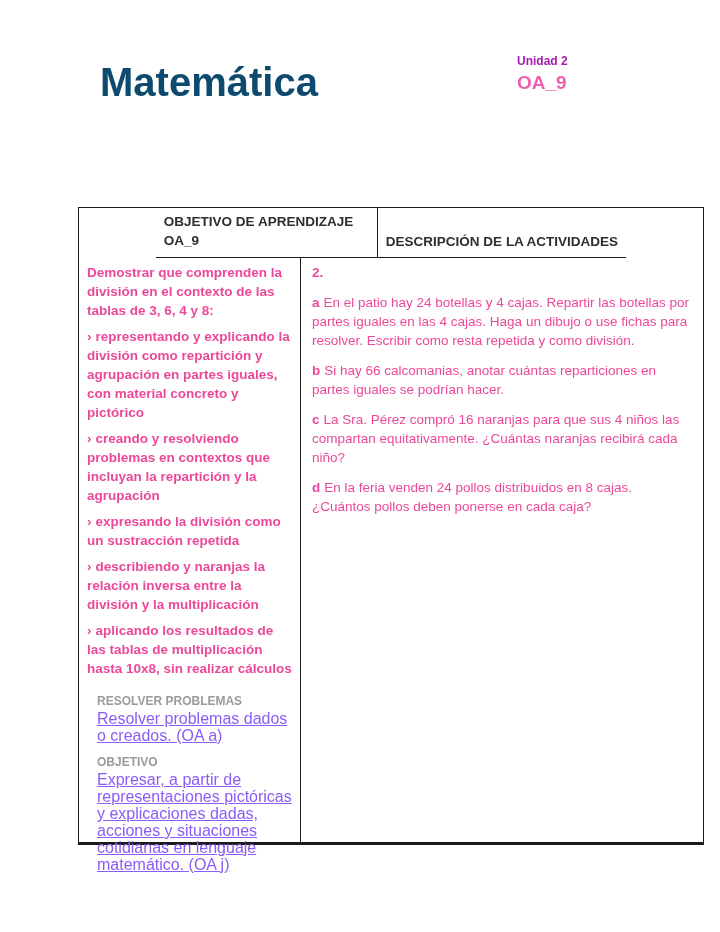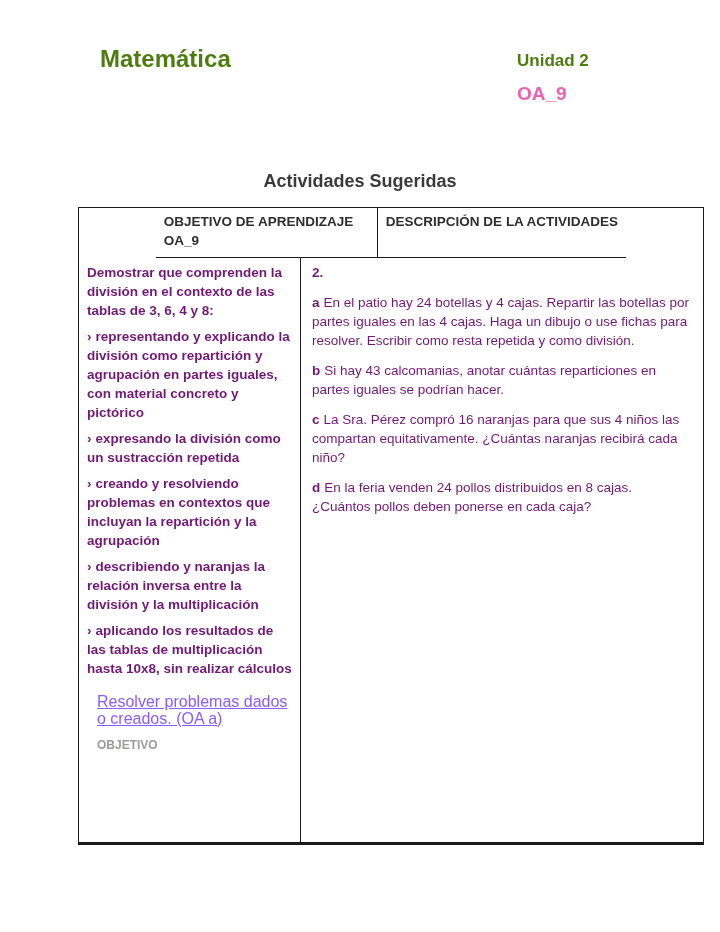--- a/index.html
+++ b/index.html
@@ -7,27 +7,27 @@
     position: relative;
     width: 720px;
     height: 932px;
     background: #ffffff;
     font-family: "Liberation Sans", sans-serif;
     overflow: hidden;
   }
   
   .title-block { position: absolute; left: 100px; top: 42px; }
   .doc-title {
-    font-size: 24px; font-weight: bold; color: #4d7c0f; line-height: 34px;
+    font-size: 40px; font-weight: bold; color: #0c4a6e; line-height: 34px; margin-top: 23px;
   }
   .doc-subtitle {
     font-size: 22px; font-weight: bold; color: #575757; line-height: 26px; margin-top: 2px;
   }
   .unit-block { position: absolute; left: 517px; top: 50px; }
-  .unit-label { font-size: 17px; font-weight: bold; color: #4d7c0f; line-height: 22px; margin-bottom: 11px; }
+  .unit-label { font-size: 12px; font-weight: bold; color: #a21caf; line-height: 22px; }
   .oa-code   { font-size: 19px; font-weight: bold; color: #EE5FAF; line-height: 22px; }
 
   
   .section-heading {
     position: absolute; top: 171px; left: 0; width: 720px;
     text-align: center; font-size: 18px; font-weight: bold; color: #3A3A3A; margin: 0;
   }
 
   
   .activities-table {
@@ -37,28 +37,28 @@
     display: flex; flex-direction: column;
     background: #ffffff;
     align-items: center;
   }
   .thead { display: flex; height: 50px; box-sizing: border-box; border-bottom: 1px solid #1a1a1a; flex: none; }
   .th {
     font-size: 13.5px; font-weight: bold; color: #2E2E2E; line-height: 19px;
     box-sizing: border-box; padding: 4px 8px;
   }
   .th-left  { width: 222px; border-right: 1px solid #1a1a1a; }
-  .th-right { flex: 1; text-align: center; }
+  .th-right { flex: 1; text-align: center; margin-top: 20px; }
 
   .tbody { display: flex; flex: 1; min-height: 0; }
   .td { box-sizing: border-box; }
   .td-left  { width: 222px; border-right: 1px solid #1a1a1a; padding: 5px 8px; }
   .td-right { flex: 1; padding: 5px 11px; }
 
-  .para { margin: 0 0 7px 0; font-size: 13.5px; line-height: 19px; color: #701a75; }
+  .para { margin: 0 0 7px 0; font-size: 13.5px; line-height: 19px; color: #ec4899; }
   .td-left .para { font-weight: bold; }
   .td-right .para { margin-bottom: 11px; }
   .b { font-weight: bold; }
   .bullet-marker { margin-right: 4px; }
   .item-label { font-weight: bold; margin-right: 4px; }
 
   
   .skills { margin: 15px 0 0 10px; }
   .skill-title {
     font-size: 12px; font-weight: bold; color: #9B9B99; line-height: 17px; margin: 0;
@@ -73,54 +73,55 @@
 <div class="page">
 
   <div class="title-block">
     <div class="doc-title">Matemática</div>
   </div>
   <div class="unit-block">
     <div class="unit-label">Unidad 2</div>
     <div class="oa-code">OA_9</div>
   </div>
 
-  <h2 class="section-heading">Actividades Sugeridas</h2>
 
   <div class="activities-table">
 
     <div class="thead">
       <div class="th th-left">
         <div>OBJETIVO DE APRENDIZAJE</div>
         <div>OA_9</div>
       </div>
       <div class="th th-right">DESCRIPCIÓN DE LA ACTIVIDADES</div>
     </div>
 
     <div class="tbody">
 
       <div class="td td-left">
         <p class="para">Demostrar que comprenden la división en el contexto de las tablas de 3, 6, 4 y 8:</p>
 
         <p class="para"><span class="bullet-marker">›</span><span>representando y explicando la división como repartición y agrupación en partes iguales, con material concreto y pictórico</span></p>
+        <p class="para"><span class="bullet-marker">›</span><span>creando y resolviendo problemas en contextos que incluyan la repartición y la agrupación</span></p>
         <p class="para"><span class="bullet-marker">›</span><span>expresando la división como un sustracción repetida</span></p>
-        <p class="para"><span class="bullet-marker">›</span><span>creando y resolviendo problemas en contextos que incluyan la repartición y la agrupación</span></p>
         <p class="para"><span class="bullet-marker">›</span><span>describiendo y naranjas la relación inversa entre la división y la multiplicación</span></p>
         <p class="para"><span class="bullet-marker">›</span><span>aplicando los resultados de las tablas de multiplicación hasta 10x8, sin realizar cálculos</span></p>
 
         <div class="skills">
+          <p class="skill-title">RESOLVER PROBLEMAS</p>
           <p class="skill-text">Resolver problemas dados o creados. (OA a)</p>
           <p class="skill-title">OBJETIVO</p>
+          <p class="skill-text">Expresar, a partir de representaciones pictóricas y explicaciones dadas, acciones y situaciones cotidianas en lenguaje matemático. (OA j)</p>
         </div>
       </div>
 
       <div class="td td-right">
         <p class="para b">2.</p>
 
         <p class="para"><span class="item-label">a</span><span>En el patio hay 24 botellas y 4 cajas. Repartir las botellas por partes iguales en las 4 cajas. Haga un dibujo o use fichas para resolver. Escribir como resta repetida y como división.</span></p>
-        <p class="para"><span class="item-label">b</span><span>Si hay 43 calcomanias, anotar cuántas reparticiones en partes iguales se podrían hacer.</span></p>
+        <p class="para"><span class="item-label">b</span><span>Si hay 66 calcomanias, anotar cuántas reparticiones en partes iguales se podrían hacer.</span></p>
         <p class="para"><span class="item-label">c</span><span>La Sra. Pérez compró 16 naranjas para que sus 4 niños las compartan equitativamente. ¿Cuántas naranjas recibirá cada niño?</span></p>
         <p class="para"><span class="item-label">d</span><span>En la feria venden 24 pollos distribuidos en 8 cajas. ¿Cuántos pollos deben ponerse en cada caja?</span></p>
       </div>
 
     </div>
   </div>
 
 </div>
 
 </body></html>

